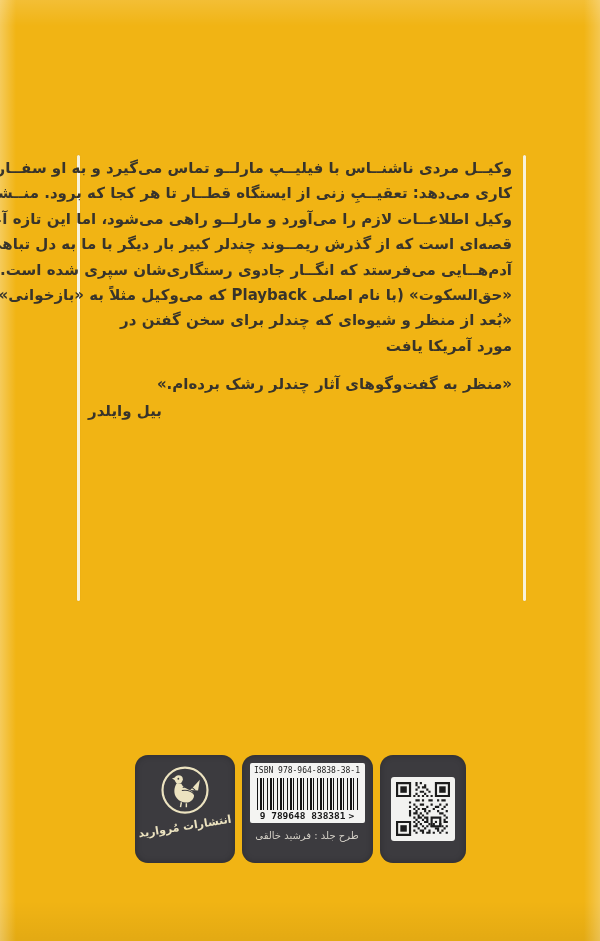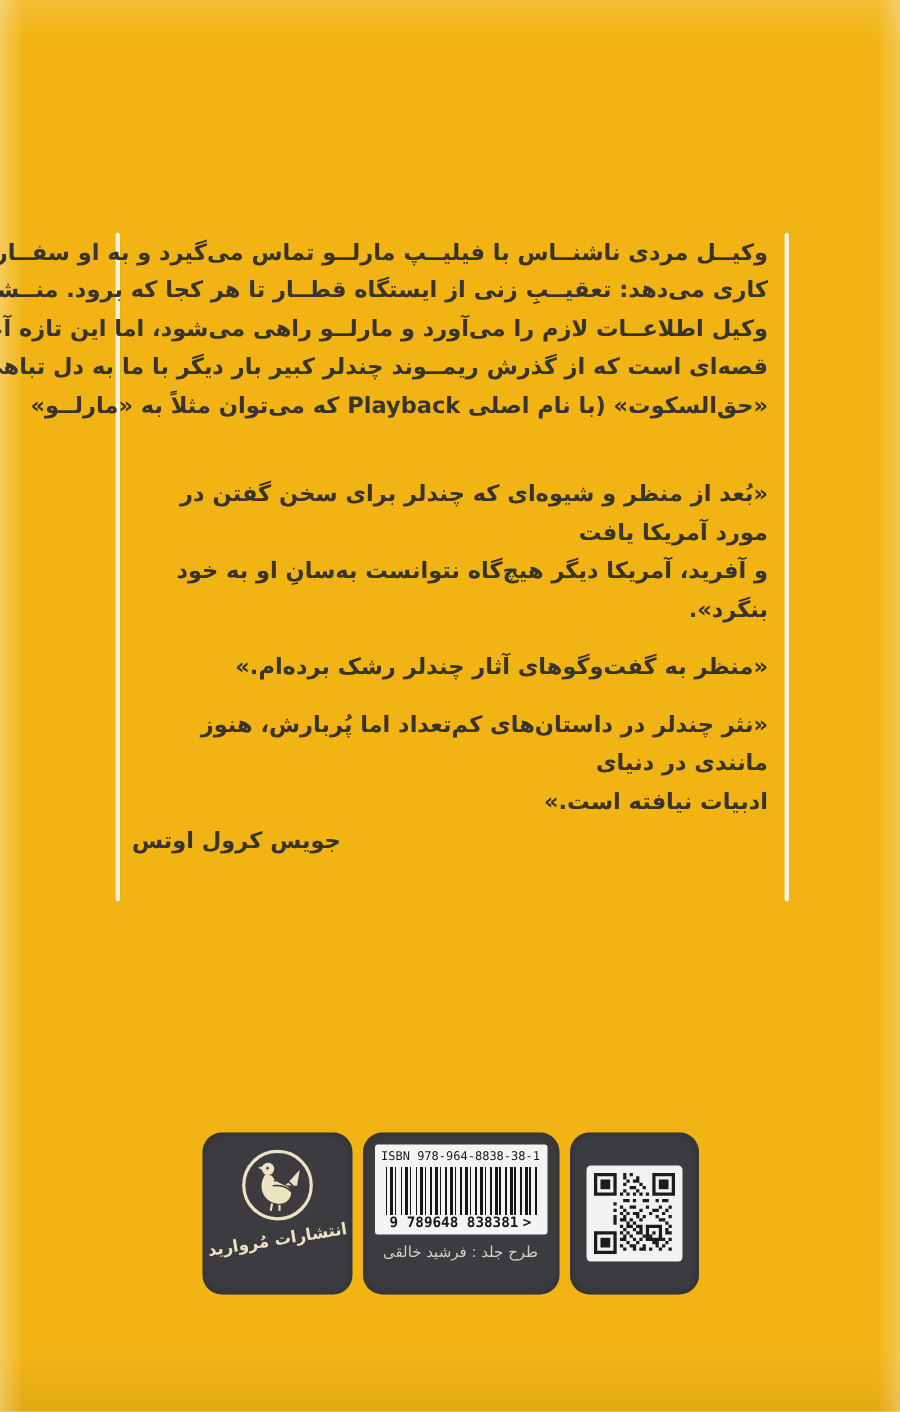--- a/index.html
+++ b/index.html
@@ -24,21 +24,21 @@
 
   .content {
     position:absolute; top:156px; right:88px; width:424px;
     direction:rtl; color:#38342b; font-weight:bold;
   }
   .syn-line {
     font-size:15px; line-height:25.4px;
     text-align:justify; text-align-last:justify;
     white-space:nowrap; overflow:visible;
   }
-  .quotes { margin-top:34px; }
+  .quotes { }
   .quote  { margin-bottom:13px; }
   .q-line { font-size:15px; line-height:25.5px; text-align:right; }
   .q-author {
     font-size:15px; line-height:24px; text-align:left; margin-top:3px;
   }
   .quote:last-child .q-author { margin-top:1px; }
 
   
   .footer {
     position:absolute; top:755px; left:0; width:600px;
@@ -101,39 +101,35 @@
   <div class="vrule left"></div>
   <div class="vrule right"></div>
 
   <div class="content">
 
     <div class="synopsis">
       <div class="syn-line">وکیــل مردی ناشنــاس با فیلیــپ مارلــو تماس می‌گیرد و به او سفــارش</div>
       <div class="syn-line">کاری می‌دهد: تعقیــبِ زنی از ایستگاه قطــار تا هر کجا که برود. منــشی</div>
       <div class="syn-line">وکیل اطلاعــات لازم را می‌آورد و مارلــو راهی می‌شود، اما این تازه آغاز</div>
       <div class="syn-line">قصه‌ای است که از گذرش ریمــوند چندلر کبیر بار دیگر با ما به دل تباهی</div>
-      <div class="syn-line">«حق‌السکوت» (با نام اصلی Playback که می‌توان مثلاً به «مارلــو»</div>
+      <div class="syn-line">آدم‌هــایی می‌فرستد که انگــار جادوی رستگاری‌شان سپری شده است.</div>
+      <div class="syn-line">«حق‌السکوت» (با نام اصلی Playback که می‌وکیل مثلاً به «بازخوانی»</div>
     </div>
 
     <div class="quotes">
 
       <div class="quote">
         <div class="q-line">«بُعد از منظر و شیوه‌ای که چندلر برای سخن گفتن در مورد آمریکا یافت</div>
-        <div class="q-line">و آفرید، آمریکا دیگر هیچ‌گاه نتوانست به‌سانِ او به خود بنگرد».</div>
       </div>
 
       <div class="quote">
         <div class="q-line">«منظر به گفت‌وگوهای آثار چندلر رشک برده‌ام.»</div>
+        <div class="q-author">بیل وایلدر</div>
       </div>
 
-      <div class="quote">
-        <div class="q-line">«نثر چندلر در داستان‌های کم‌تعداد اما پُربارش، هنوز مانندی در دنیای</div>
-        <div class="q-line">ادبیات نیافته است.»</div>
-        <div class="q-author">جویس کرول اوتس</div>
-      </div>
 
     </div>
   </div>
 
   <div class="footer">
 
     <div class="panel logo">
       <svg class="bird" viewBox="0 0 60 60">
         <circle cx="30" cy="29" r="25" fill="none" stroke="#ece3c0" stroke-width="2.4"></circle>
         <path fill="#ece3c0" d="M21 21 C17.5 26 17 33 21 38 C25.5 43.5 34 44.5 38 40 C41 36.5 40.5 32.5 38 30.5 C35.5 28.5 27.5 27 26 22 Z"></path>

